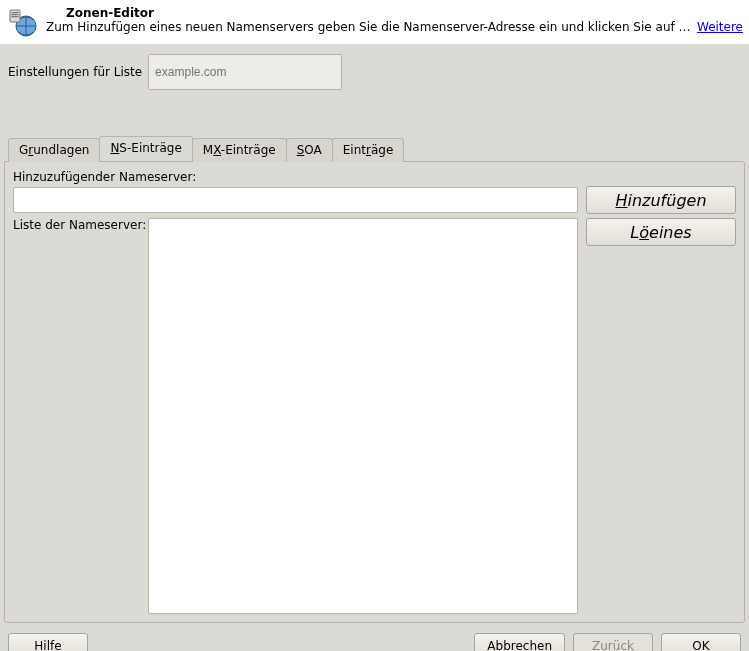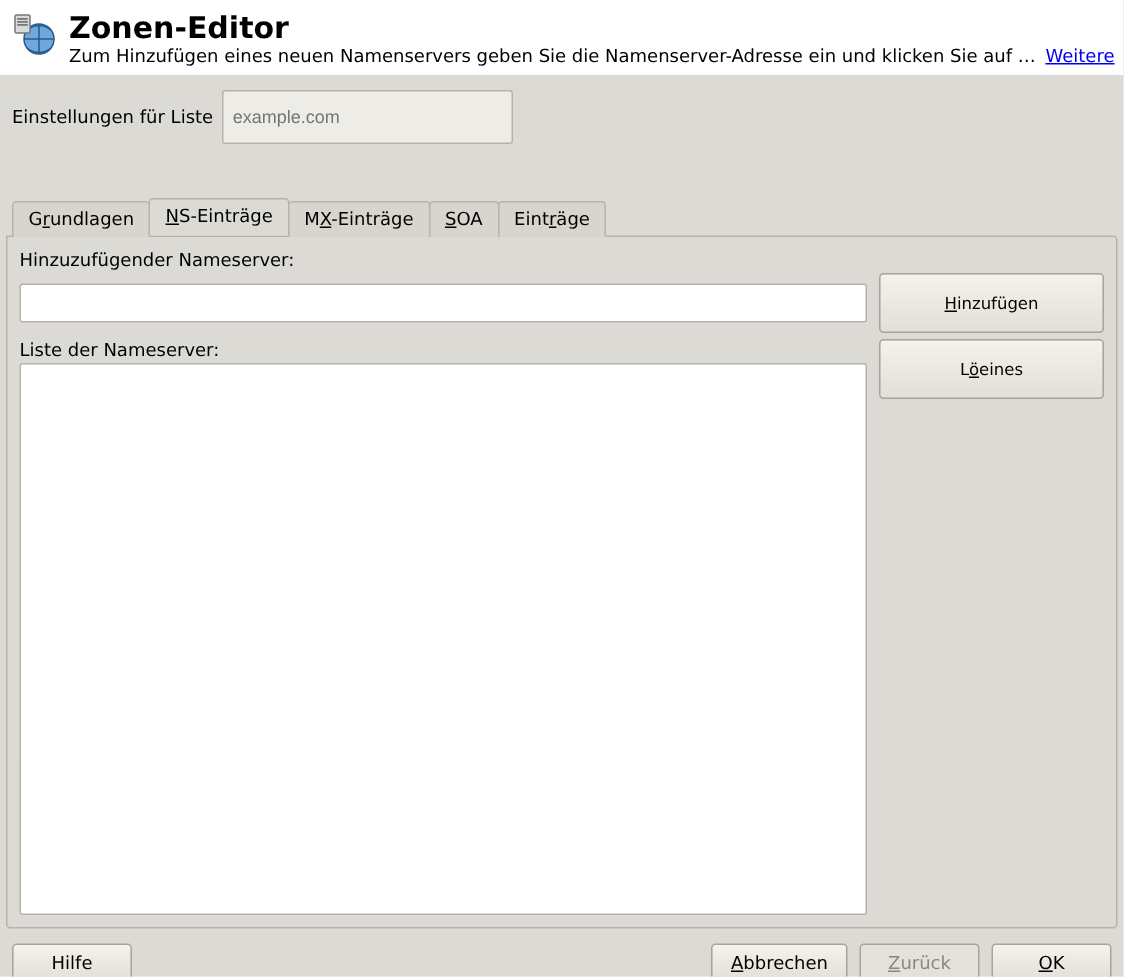--- a/index.html
+++ b/index.html
@@ -1,41 +1,41 @@
 <!DOCTYPE html>
 <html><head>
   <meta charset="utf-8">
   <style>
     * { box-sizing: border-box; margin: 0; padding: 0; }
     html, body { width: 749px; height: 651px; font-family: "DejaVu Sans", "Liberation Sans", Arial, sans-serif; font-size: 12px; background: #fff; color: #000; }
     .page { width: 749px; height: 651px; display: flex; flex-direction: column; background: #dcdad4; }
     .header { background: #fff; padding: 6px 6px 6px 6px; display: flex; align-items: flex-start; gap: 8px; }
     .header-icon { width: 32px; height: 32px; flex: none; }
     .header-text { flex: 1; min-width: 0; }
-    .header-title { font-size: 20px; font-weight: bold; color: #000; }
+    .header-title { font-size: 12px; font-weight: bold; color: #000; margin-left: 20px; }
     .header-sub-row { display: flex; align-items: baseline; gap: 6px; }
     .header-sub { color: #000; font-size: 12px; white-space: nowrap; overflow: hidden; text-overflow: ellipsis; flex: 1; }
     .header-more { color: #0000ee; text-decoration: underline; cursor: pointer; font-size: 12px; white-space: nowrap; }
     .settings-row { display: flex; align-items: center; gap: 6px; padding: 10px 8px 0 8px; }
     .settings-label { font-size: 12px; }
     .settings-input { height: 36px; width: 194px; border: 1px solid #b7b3ac; border-radius: 2px; background: #eeece6; padding: 0 6px; color: #999; font-size: 12px; }
-    .tabs-area { margin: 36px 4px 0 4px; }
+    .tabs-area { margin: 46px 4px 0 4px; }
     .tab-bar { display: flex; align-items: flex-end; padding-left: 4px; }
     .tab { padding: 4px 10px 5px 10px; border: 1px solid #b7b3ac; border-bottom: none; border-radius: 3px 3px 0 0; background: #d8d5ce; font-size: 12px; cursor: pointer; margin-right: -1px; position: relative; top: 1px; }
     .tab.active { background: #dcdad4; z-index: 2; top: 0; padding-bottom: 6px; }
     .tab .ul { text-decoration: underline; }
     .tab-panel { border: 1px solid #b7b3ac; border-radius: 0 3px 3px 3px; padding: 8px; display: flex; flex-direction: column; gap: 4px; height: 462px; }
     .row1 { display: flex; flex-direction: column; gap: 2px; }
     .field-label { font-size: 12px; }
     .row1-inner { display: flex; gap: 8px; align-items: center; }
     .ns-input { flex: 1; height: 26px; border: 1px solid #b7b3ac; border-radius: 2px; background: #fff; padding: 0 6px; font-size: 12px; }
-    .btn { min-width: 150px; height: 40px; border: 1px solid #a7a49c; border-radius: 3px; background: linear-gradient(#f4f2ec, #e2dfd8); font-size: 11px; cursor: pointer; font-family: inherit; }
+    .btn { min-width: 150px; height: 28px; border: 1px solid #a7a49c; border-radius: 3px; background: linear-gradient(#f4f2ec, #e2dfd8); font-size: 16px; cursor: pointer; font-family: inherit; font-style: italic; }
     .btn .ul { text-decoration: underline; }
     .row2 { display: flex; gap: 8px; flex: 1; min-height: 0; }
-    .col-left { flex: 1; display: flex; flex-direction: column; gap: 2px; }
+    .col-left { flex: 1; display: flex; flex-direction: row; gap: 2px; }
     .ns-list { flex: 1; border: 1px solid #b7b3ac; border-radius: 2px; background: #fff; }
     .col-right { width: 150px; display: flex; flex-direction: column; gap: 6px; align-items: stretch; }
     .footer { display: flex; align-items: center; gap: 8px; padding: 10px 8px 12px 8px; }
     .footer .spacer { flex: 1; }
     .btn-sm { min-width: 80px; height: 26px; border: 1px solid #a7a49c; border-radius: 3px; background: linear-gradient(#f4f2ec, #e2dfd8); font-size: 12px; cursor: pointer; font-family: inherit; padding: 0 12px; }
     .btn-sm .ul { text-decoration: underline; }
     .btn-sm[disabled] { color: #8a8680; cursor: default; background: #e4e1da; }
   </style>
 </head>
 <body>

